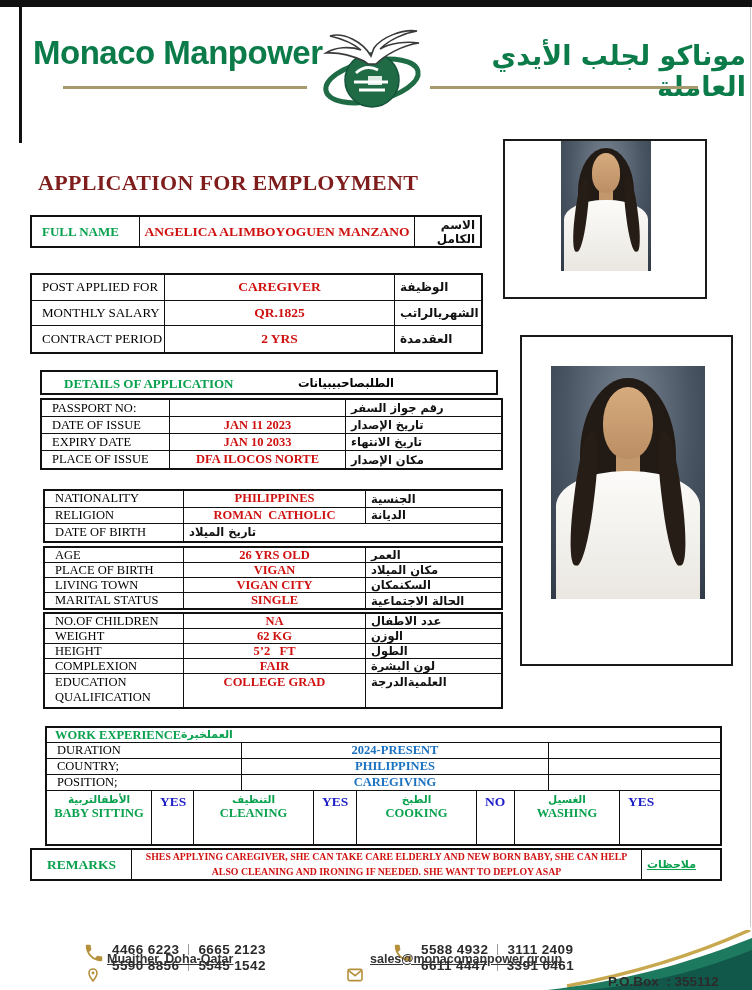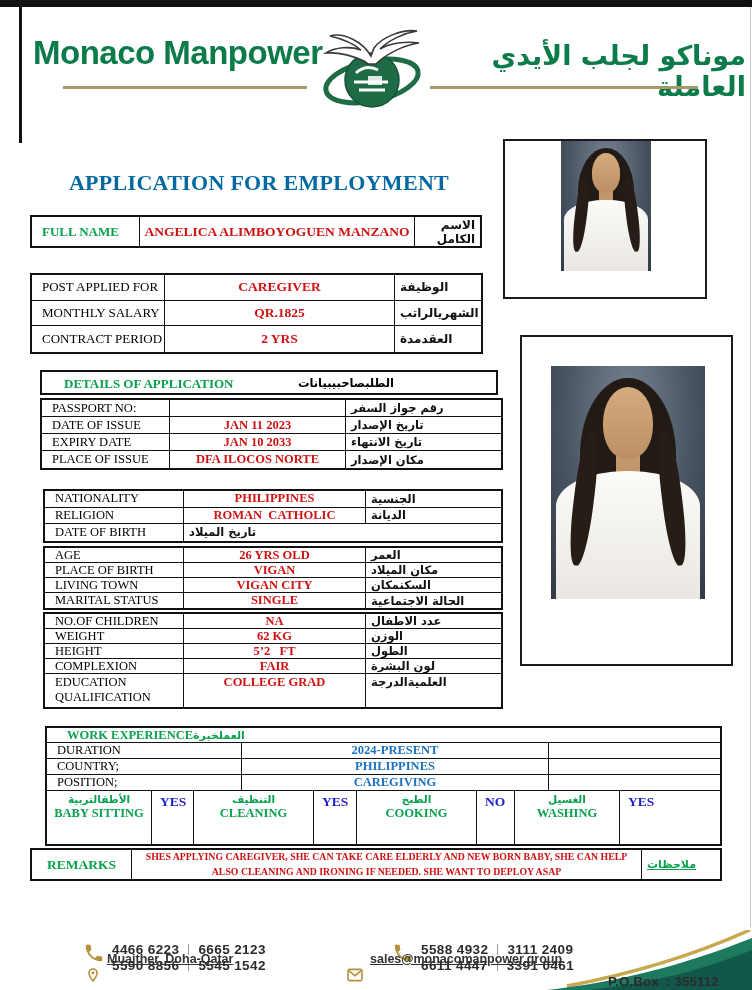--- a/index.html
+++ b/index.html
@@ -13,21 +13,21 @@
 
   
   .brand-en { position:absolute; left:33px; top:34px; font-family:"Liberation Sans",sans-serif; font-weight:bold; font-size:33px; color:#0b7b49; letter-spacing:-0.5px; }
   .brand-ar { position:absolute; right:6px; top:40px; width:320px; text-align:right; direction:rtl; font-family:"DejaVu Sans",sans-serif; font-weight:bold; font-size:27px; color:#0b7b49; }
   .gold-line { position:absolute; top:86px; height:3px; background:#a6996d; }
   .gold-line.l { left:63px; width:244px; }
   .gold-line.r { left:430px; width:268px; }
   .logo { position:absolute; left:316px; top:18px; }
 
   
-  .title { position:absolute; left:38px; top:170px; width:442px; text-align:center; font-size:22px; font-weight:bold; color:#0369a1; letter-spacing:.3px; }
+  .title { position:absolute; left:38px; top:170px; width:442px; font-size:22px; font-weight:bold; color:#7f1d1d; letter-spacing:.3px; }
 
   
   .photo-box { position:absolute; background:#fff; border:2px solid #1a1a1a; }
   .pb1 { left:503px; top:139px; width:204px; height:160px; }
   .pb2 { left:520px; top:335px; width:213px; height:331px; }
   .photo { position:absolute; background:radial-gradient(ellipse at 50% 22%, #7b8694 0%, #4a5563 58%, #313b48 100%); overflow:hidden; }
   .pb1 .photo { left:56px; top:0; width:90px; height:130px; }
   .pb2 .photo { left:29px; top:29px; width:154px; height:233px; }
   .p-hair { position:absolute; left:19%; top:5%; width:62%; height:88%; background:#221a14; border-radius:50% 50% 42% 42% / 38% 38% 50% 50%; }
   .p-neck { position:absolute; left:42%; top:36%; width:16%; height:12%; background:#c2976c; }
@@ -78,21 +78,21 @@
   .t-p3 { left:43px; top:612px; width:460px; }
   .t-p1 .tr { height:16.5px; } .t-p2 .tr { height:15px; } .t-p3 .tr { height:15px; }
   .t-p3 .tr.tall { height:33px; }
   .t-p1 .lbl, .t-p2 .lbl, .t-p3 .lbl { width:139px; }
   .t-p1 .val, .t-p2 .val, .t-p3 .val { flex:1; }
   .t-p1 .arc, .t-p2 .arc, .t-p3 .arc { width:135px; }
   .tr.tall .td { align-items:flex-start; padding-top:1px; }
   .tr.tall .lbl { line-height:1.2; padding-top:1px; }
 
   .t-work { left:45px; top:726px; width:677px; }
-  .t-work .hdr { height:15px; border-bottom:1px solid #111; display:flex; align-items:center; padding-left:20px; }
+  .t-work .hdr { height:15px; border-bottom:1px solid #111; display:flex; padding-left:8px; }
   .t-work .hdr .en { font-size:12.5px; }
   .t-work .hdr .ar { font-size:11px; font-weight:bold; color:#0aa14e; direction:rtl; }
   .t-work .tr { height:16px; }
   .t-work .lbl { width:195px; }
   .t-work .val { width:307px; font-size:12.5px; }
   .t-work .empty { flex:1; }
   .t-work .skills { height:53px; }
   .skill-label { flex-direction:column; justify-content:flex-start; padding-top:2px; text-align:center; }
   .skill-label .ar { font-size:10.5px; color:#0aa14e; font-weight:bold; direction:rtl; line-height:1.25; }
   .skill-label .en { font-size:12.5px; line-height:1.15; }

